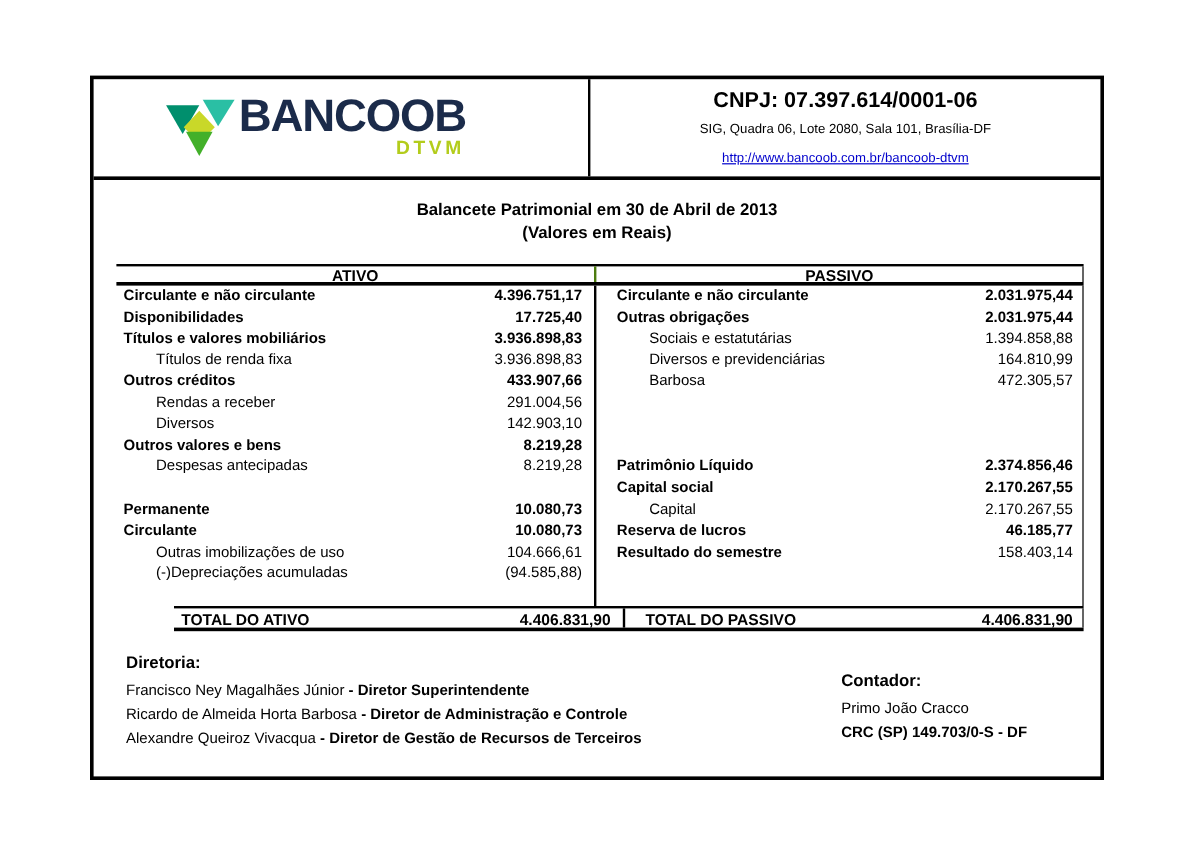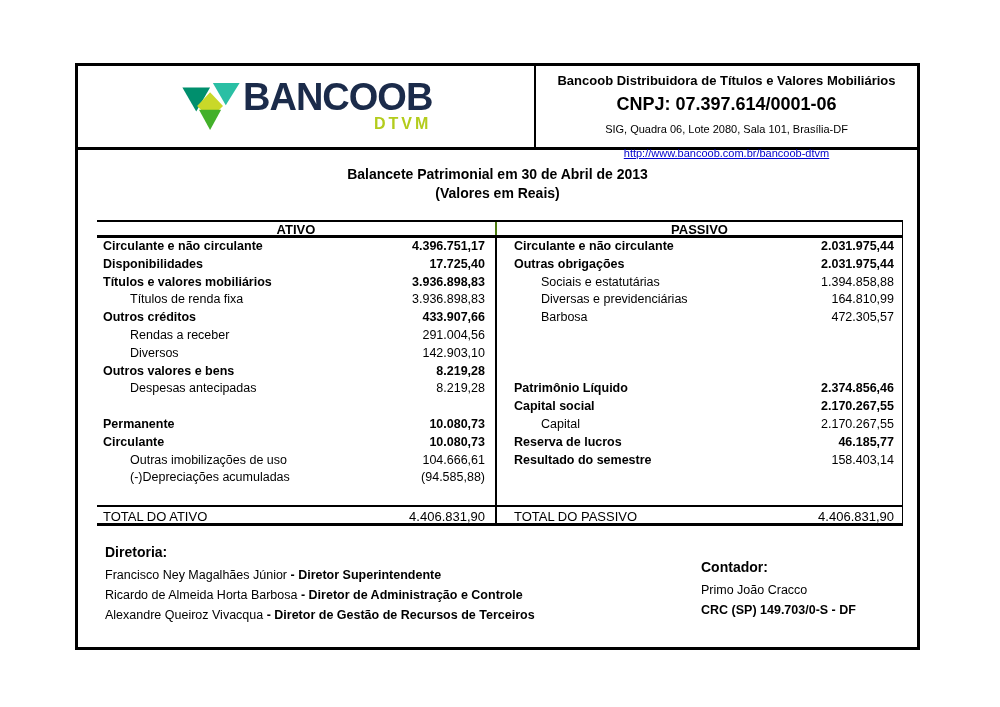--- a/index.html
+++ b/index.html
@@ -7,21 +7,21 @@
   .page {
     position:relative; width:1000px; height:707px; background:#fff;
     font-family:"Liberation Sans","DejaVu Sans",sans-serif; color:#000;
     overflow:hidden;
   }
   .doc {
     position:absolute; left:75px; top:63px; width:845px; height:587px;
     border:3px solid #000; background:#fff;
   }
   
-  .doc-header { height:84px; border-bottom:3px solid #000; display:flex;padding-left:44px; }
+  .doc-header { height:84px; border-bottom:3px solid #000; display:flex; }
   .logo-cell { width:414px; border-right:2px solid #000; display:flex; align-items:center; padding-left:60px; }
   .logo-mark { width:58px; height:48px; flex:0 0 auto; }
   .logo-text { display:flex; flex-direction:column; align-items:flex-end; margin-left:3px; }
   .logo-brand { font-size:38px; font-weight:bold; letter-spacing:-1px; line-height:33px; }
   .logo-sub   { font-size:16px; font-weight:bold; letter-spacing:3px; margin-top:1px; margin-right:1px; }
   .info-cell { flex:1; text-align:center; padding-top:7px; }
   .company-name    { font-weight:bold; font-size:13px;  margin-bottom:6px; }
   .company-cnpj    { font-weight:bold; font-size:18px; margin-bottom:8px; }
   .company-address { font-size:11px; margin-bottom:8px; }
   .company-url     { font-size:11px; text-decoration:underline; cursor:pointer; }
@@ -40,21 +40,21 @@
   .bs-row { display:flex; justify-content:space-between; height:17.8px; line-height:17.8px; white-space:nowrap; }
   .bs-col.left  .row-label { padding-left:6px; }
   .bs-col.left  .row-value { padding-right:10px; }
   .bs-col.left  .indent .row-label { padding-left:33px; }
   .bs-col.right .row-label { padding-left:17px; }
   .bs-col.right .row-value { padding-right:8px; }
   .bs-col.right .indent .row-label { padding-left:44px; }
   .bs-row.bold { font-weight:bold; }
   .bs-row.bold-label .row-label { font-weight:bold; }
   .bs-total { display:flex; border-top:2px solid #000; border-bottom:3px solid #000;
-              font-weight:normal; font-size:13px; height:21px; line-height:19px; }
+              font-weight:bold; font-size:13px; height:21px; line-height:19px;margin-left:48px; }
   .bs-total .cell-l { width:400px; border-right:2px solid #000; display:flex; justify-content:space-between; padding:0 10px 0 6px; }
   .bs-total .cell-r { width:406px; border-right:1px solid #000; display:flex; justify-content:space-between; padding:0 8px 0 17px; }
   
   .footer { position:relative; margin:18px 0 0 27px; font-size:12.5px; }
   .heading { font-size:14px; font-weight:bold; margin-bottom:5px; }
   .director-line { height:20px; line-height:20px; white-space:nowrap; }
   .director-role { font-weight:bold; }
   .contador { position:absolute; left:596px; top:15px; }
   .contador-line { height:20px; line-height:20px; white-space:nowrap; }
   .crc { font-weight:bold; }
@@ -72,21 +72,20 @@
           <polygon points="33,0 62,0 47,24" fill="#2abfa4"></polygon>
           <polygon points="30,10 44,25 30,39 16,25" fill="#c9d829"></polygon>
           <polygon points="18,29 42,29 30,51" fill="#43b02a"></polygon>
         </svg>
         <div class="logo-text">
           <span class="logo-brand" style="color:#1b2b4a;">BANCOOB</span>
           <span class="logo-sub" style="color:#b3cc1c;">DTVM</span>
         </div>
       </div>
       <div class="info-cell">
-        <div class="company-name">Bancoob Distribuidora de Títulos e Valores Mobiliários</div>
         <div class="company-cnpj">CNPJ: 07.397.614/0001-06</div>
         <div class="company-address">SIG, Quadra 06, Lote 2080, Sala 101, Brasília-DF</div>
         <span class="company-url" style="color:#0000cc;">http://www.bancoob.com.br/bancoob-dtvm</span>
       </div>
     </div>
 
     <div class="doc-body">
       <div class="title">
         <div>Balancete Patrimonial em 30 de Abril de 2013</div>
         <div>(Valores em Reais)</div>
@@ -167,21 +166,21 @@
               </div>
               <div class="bs-row bold">
                 <span class="row-label">Outras obrigações</span>
                 <span class="row-value">2.031.975,44</span>
               </div>
               <div class="bs-row indent">
                 <span class="row-label">Sociais e estatutárias</span>
                 <span class="row-value">1.394.858,88</span>
               </div>
               <div class="bs-row indent">
-                <span class="row-label">Diversas e previdenciárias</span>
+                <span class="row-label">Diversos e previdenciárias</span>
                 <span class="row-value">164.810,99</span>
               </div>
               <div class="bs-row indent">
                 <span class="row-label">Barbosa</span>
                 <span class="row-value">472.305,57</span>
               </div>
               <div class="bs-row">
                 <span class="row-label"></span>
                 <span class="row-value"></span>
               </div>

